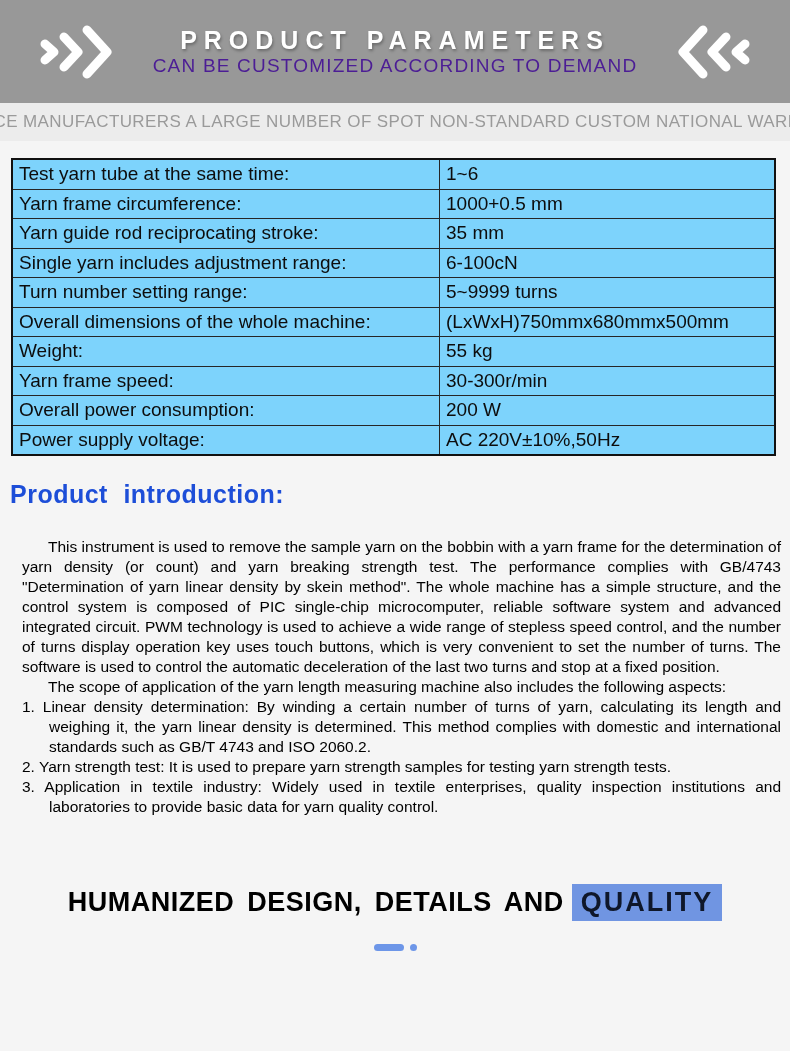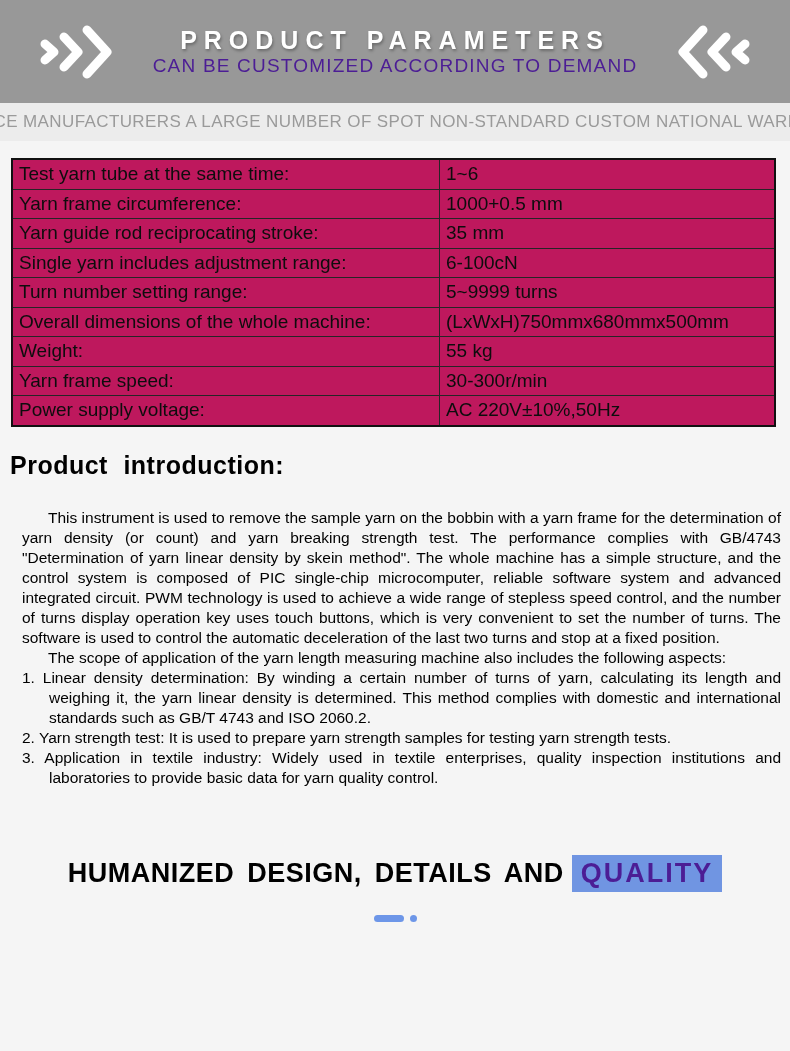--- a/index.html
+++ b/index.html
@@ -25,48 +25,48 @@
   .chev{display:block;}
   
   .source-band{
     height:38px;background:var(--band-bg,#ececec);
     display:flex;align-items:center;justify-content:center;
     font-size:17px;color:#9a9a9a;letter-spacing:.4px;white-space:nowrap;
   }
   
   table.spec{
     margin:17px 14px 0 11px;width:765px;
-    border-collapse:collapse;background:#be185d;table-layout:fixed;
+    border-collapse:collapse;background:#7dd3fc;table-layout:fixed;
     border:2px solid #111;
   }
   table.spec td{
     border:1px solid #262626;height:28.5px;
     font-size:19px;padding:0 0 0 6px;color:#0d0d0d;
     overflow:hidden;white-space:nowrap;
   }
   td.col-label{width:420px;}
   
   .intro-heading{
     margin:24px 0 0 10px;
-    font-size:25px;font-weight:bold;letter-spacing:.5px;word-spacing:8px;color:#000000;
+    font-size:25px;font-weight:bold;letter-spacing:.5px;word-spacing:8px;color:#1d4ed8;
   }
   .intro-body{
     margin:28px 9px 0 22px;font-size:15.5px;line-height:20px;
     text-align:justify;color:#000000;
   }
   .para{text-indent:26px;margin:0;}
   .list-item{padding-left:27px;text-indent:-27px;margin:0;}
   
   .footer-heading{
     margin-top:70px;text-align:center;
     font-size:27px;color:#000;letter-spacing:.5px;word-spacing:5px;white-space:nowrap;
     font-weight:bold;
   }
   .hl{
-    background:var(--highlight-bg,#7095e2);color:#4c1d95;
+    background:var(--highlight-bg,#7095e2);color:#0f172a;
     padding:3px 9px 4px;margin-left:8px;letter-spacing:2px;
   }
   .indicator{
     margin-top:26px;display:flex;align-items:center;justify-content:center;gap:6px;
   }
   .indicator .bar{width:30px;height:7px;border-radius:4px;background:var(--indicator,#6d96e8);}
   .indicator .dot{width:7px;height:7px;border-radius:50%;background:var(--indicator,#6d96e8);}
 </style>
 </head>
 <body>
@@ -122,20 +122,24 @@
     </tr>
     <tr>
       <td class="col-label">Weight:</td>
       <td>55 kg</td>
     </tr>
     <tr>
       <td class="col-label">Yarn frame speed:</td>
       <td>30-300r/min</td>
     </tr>
     <tr>
+      <td class="col-label">Overall power consumption:</td>
+      <td>200 W</td>
+    </tr>
+    <tr>
       <td class="col-label">Power supply voltage:</td>
       <td>AC 220V±10%,50Hz</td>
     </tr>
   </tbody>
 </table>
 
 <div class="intro-heading">Product introduction:</div>
 
 <div class="intro-body">
   <p class="para">This instrument is used to remove the sample yarn on the bobbin with a yarn frame for the determination of yarn density (or count) and yarn breaking strength test. The performance complies with GB/4743 "Determination of yarn linear density by skein method". The whole machine has a simple structure, and the control system is composed of PIC single-chip microcomputer, reliable software system and advanced integrated circuit. PWM technology is used to achieve a wide range of stepless speed control, and the number of turns display operation key uses touch buttons, which is very convenient to set the number of turns. The software is used to control the automatic deceleration of the last two turns and stop at a fixed position.</p>

